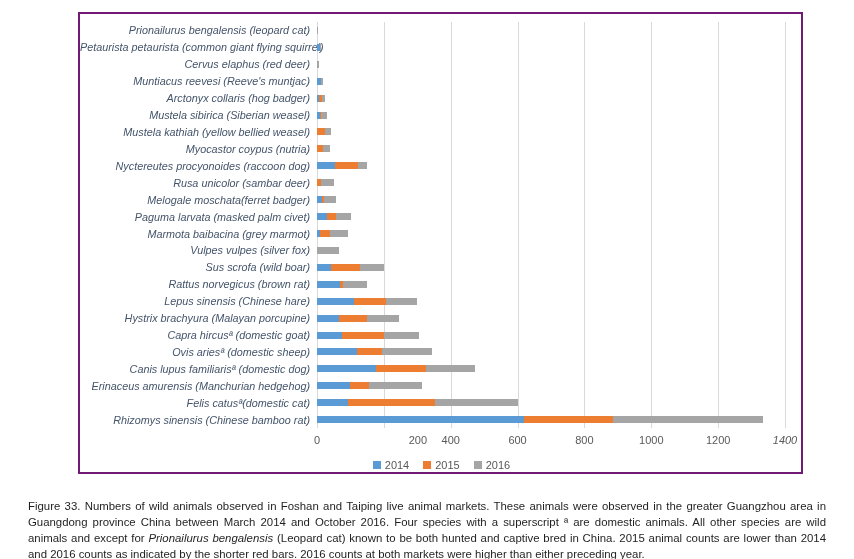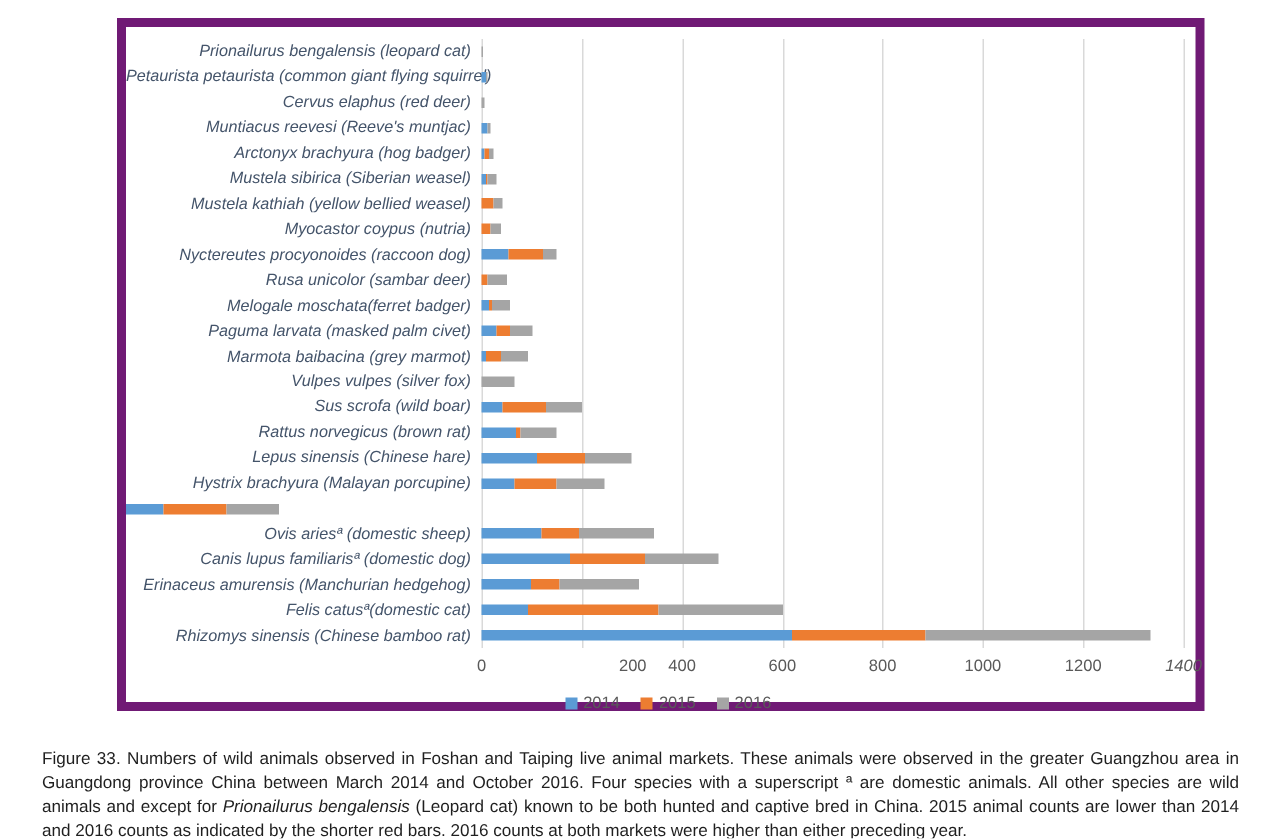--- a/index.html
+++ b/index.html
@@ -2,21 +2,21 @@
 <html><head>
 <meta charset="utf-8">
 <style>
   html,body{margin:0;padding:0;background:#fff;}
   .page{
     position:relative;width:854px;height:559px;background:#ffffff;overflow:hidden;
     font-family:"Liberation Sans",sans-serif;
   }
   .chart-box{
     position:absolute;left:78px;top:12px;width:725px;height:462px;
-    background:#ffffff;border:6px solid #701a75;box-sizing:border-box;
+    background:#ffffff;border:2px solid #701a75;box-sizing:border-box;
   }
   .grid-layer{position:absolute;left:237px;top:8px;width:468px;height:406px;}
   .gridline{position:absolute;top:0;bottom:0;width:1px;background:#d9d9d9;}
   .rows-layer{position:absolute;left:0;top:8px;width:723px;height:406px;display:flex;flex-direction:column;}
   .chart-row{flex:1;display:flex;align-items:center;}
   .row-label{
     width:230px;flex:0 0 230px;text-align:right;padding-right:7px;
     font-size:10.8px;font-style:italic;color:#44546A;white-space:nowrap;
     overflow:visible;line-height:12px;
   }
@@ -77,21 +77,21 @@
           </div>
         </div>
         <div class="chart-row">
           <div class="row-label">Muntiacus reevesi (Reeve's muntjac)</div>
           <div class="row-track">
             <div class="bar-seg" style="left: 0px; width: 4.01143px; background: rgb(91, 155, 213);"></div>
             <div class="bar-seg" style="left: 4.01143px; width: 2.00571px; background: rgb(165, 165, 165);"></div>
           </div>
         </div>
         <div class="chart-row">
-          <div class="row-label">Arctonyx brachyura (hog badger)</div>
+          <div class="row-label">Arctonyx collaris (hog badger)</div>
           <div class="row-track">
             <div class="bar-seg" style="left: 0px; width: 1.67143px; background: rgb(91, 155, 213);"></div>
             <div class="bar-seg" style="left: 1.67143px; width: 3.34286px; background: rgb(237, 125, 49);"></div>
             <div class="bar-seg" style="left: 5.01429px; width: 3.00857px; background: rgb(165, 165, 165);"></div>
           </div>
         </div>
         <div class="chart-row">
           <div class="row-label">Mustela sibirica (Siberian weasel)</div>
           <div class="row-track">
             <div class="bar-seg" style="left: 0px; width: 3.00857px; background: rgb(91, 155, 213);"></div>
@@ -184,20 +184,21 @@
         </div>
         <div class="chart-row">
           <div class="row-label">Hystrix brachyura (Malayan porcupine)</div>
           <div class="row-track">
             <div class="bar-seg" style="left: 0px; width: 21.7286px; background: rgb(91, 155, 213);"></div>
             <div class="bar-seg" style="left: 21.7286px; width: 28.4143px; background: rgb(237, 125, 49);"></div>
             <div class="bar-seg" style="left: 50.1429px; width: 31.7571px; background: rgb(165, 165, 165);"></div>
           </div>
         </div>
         <div class="chart-row">
+          <div class="row-label">Capra hircusª (domestic goat)</div>
           <div class="row-track">
             <div class="bar-seg" style="left: 0px; width: 25.0714px; background: rgb(91, 155, 213);"></div>
             <div class="bar-seg" style="left: 25.0714px; width: 41.7857px; background: rgb(237, 125, 49);"></div>
             <div class="bar-seg" style="left: 66.8571px; width: 35.1px; background: rgb(165, 165, 165);"></div>
           </div>
         </div>
         <div class="chart-row">
           <div class="row-label">Ovis ariesª (domestic sheep)</div>
           <div class="row-track">
             <div class="bar-seg" style="left: 0px; width: 40.1143px; background: rgb(91, 155, 213);"></div>

